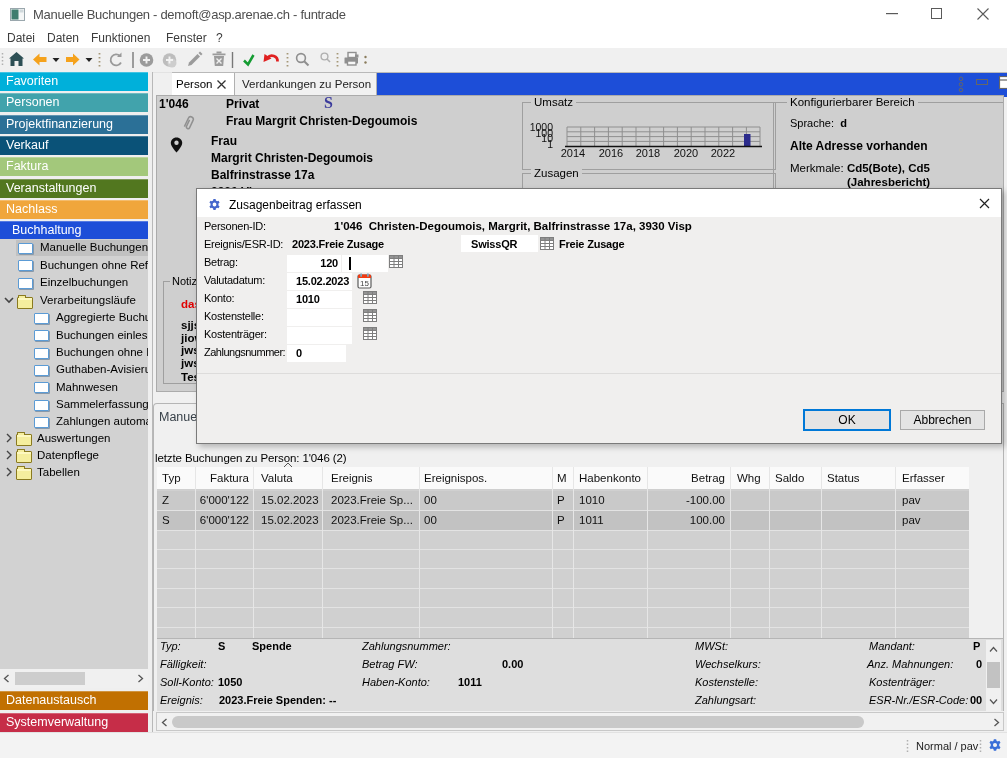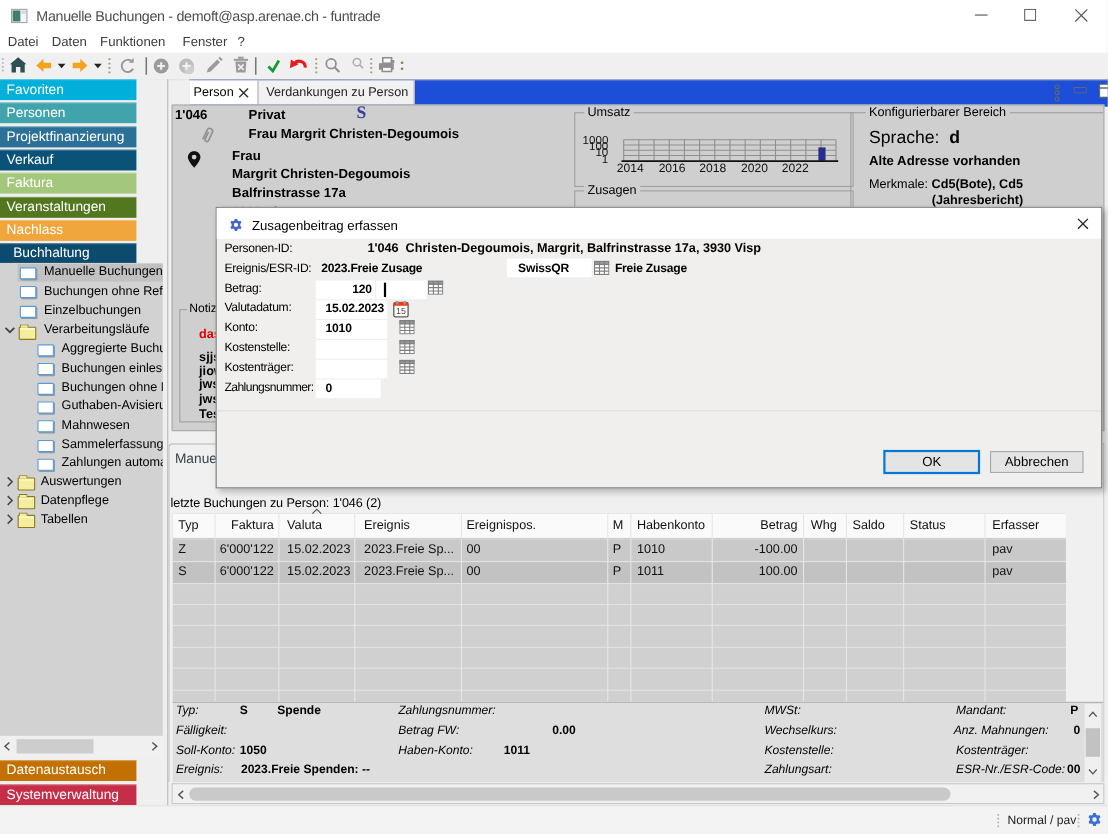--- a/index.html
+++ b/index.html
@@ -11,21 +11,21 @@
   #stage{position:absolute;left:0;top:0;width:1007px;height:758px;background:#f0f0f0;}
   
   #titlebar{left:0;top:0;width:1007px;height:30px;background:#ffffff;}
   #titletext{left:33px;top:7px;font-size:13px;color:#4e4e4e;letter-spacing:-0.3px;}
   
   #menubar{left:0;top:30px;width:1007px;height:18px;background:#ffffff;font-size:12px;color:#3c3c3c;}
   .mitem{position:absolute;top:1px;}
   
   #toolbar{left:0;top:48px;width:1007px;height:24px;background:#f0f0f0;border-bottom:1px solid #e3e3e3;}
   
-  .band{position:absolute;left:0;width:124px;height:19px;color:#fff;font-size:12.5px;line-height:19px;padding-left:6px;box-sizing:border-box;box-shadow:inset 0 1px 0 rgba(255,255,255,.25);}
+  .band{position:absolute;left:0;width:148px;height:19px;color:#fff;font-size:12.5px;line-height:19px;padding-left:6px;box-sizing:border-box;box-shadow:inset 0 1px 0 rgba(255,255,255,.25);}
   #tree{left:0;top:239px;width:148px;height:430px;background:#d2d2d2;font-size:11.5px;color:#000;overflow:hidden;}
   .trow{position:absolute;height:17px;line-height:17px;white-space:nowrap;}
   .cbicon{position:absolute;width:13px;height:9px;background:#fff;border:1.5px solid #5b9bd5;border-radius:1px;box-shadow:1px 1px 0 #8899aa;}
   .folder{position:absolute;width:14px;height:10px;background:#f5ee9e;border:1px solid #8a7a20;border-radius:1px;box-shadow:inset 0 2px 0 #fdf8c0;}
   .folder:before{content:"";position:absolute;left:0;top:-3px;width:6px;height:2px;background:#f5ee9e;border:1px solid #8a7a20;border-bottom:none;border-radius:1px 1px 0 0;}
   
   #divider{left:152px;top:72px;width:1px;height:660px;background:#b8b8b8;}
   #tabbar{left:172px;top:72px;width:848px;height:25px;background:#1d4ed8;border:1px solid #b9b9b9;border-bottom:none;box-sizing:border-box;}
   #personpanel{left:156px;top:95px;width:848px;height:297px;background:#cfcfcf;border:1px solid #ababab;box-sizing:border-box;overflow:hidden;}
   
@@ -133,21 +133,21 @@
 
   <div id="sidebar" class="abs" style="left:0;top:72px;width:152px;height:660px;background:#efefef;"></div>
   <div id="bands">
     <div class="band" style="top:72px;background:#00b0da;">Favoriten</div>
     <div class="band" style="top:93px;background:#41a3ac;">Personen</div>
     <div class="band" style="top:115px;background:#2b7097;">Projektfinanzierung</div>
     <div class="band" style="top:136px;background:#0a5278;">Verkauf</div>
     <div class="band" style="top:157px;background:#a3c87b;">Faktura</div>
     <div class="band" style="top:179px;background:#52771f;">Veranstaltungen</div>
     <div class="band" style="top:200px;background:#f0a63c;">Nachlass</div>
-    <div class="band" style="top:221px;background:#0c4a6e;padding-left:12px;">Buchhaltung</div>
+    <div class="band" style="top:221px;background:#1d4ed8;padding-left:12px;">Buchhaltung</div>
     <div class="band" style="top:691px;background:#c17001;">Datenaustausch</div>
     <div class="band" style="top:713px;background:#c62d48;">Systemverwaltung</div>
   </div>
   <div id="tree" class="abs">
     <div class="trow" style="left:16px;top:1px;width:132px;height:16px;background:#c1c1c1;"></div>
     <div class="cbicon" style="left:18px;top:4px;"></div>
     <div class="trow" style="left:40px;top:0px;">Manuelle Buchungen</div>
     <div class="cbicon" style="left:18px;top:21px;"></div>
     <div class="trow" style="left:40px;top:18px;">Buchungen ohne Refe</div>
     <div class="cbicon" style="left:18px;top:39px;"></div>
@@ -275,21 +275,21 @@
         <text x="163" y="50.5">2020</text>
         <text x="200" y="50.5">2022</text>
       </g>
     </svg>
 
     <div class="abs" style="left:365px;top:77px;width:252px;height:130px;border:1px solid #9f9f9f;"></div>
     <div class="abs" style="left:374px;top:71px;background:#cfcfcf;padding:0 3px;font-size:11.5px;">Zusagen</div>
 
     <div class="abs" style="left:616px;top:6px;width:240px;height:290px;border:1px solid #9f9f9f;border-right:none;"></div>
     <div class="abs" style="left:630px;top:0px;background:#cfcfcf;padding:0 3px;font-size:11.5px;">Konfigurierbarer Bereich</div>
-    <div class="abs" style="left:633px;top:21px;font-size:16px;">Sprache:&nbsp; <b>d</b></div>
+    <div class="abs" style="left:633px;top:21px;font-size:11px;">Sprache:&nbsp; <b>d</b></div>
     <div class="abs b" style="left:633px;top:43px;font-size:12px;">Alte Adresse vorhanden</div>
     <div class="abs" style="left:633px;top:66px;font-size:11.5px;">Merkmale: <b>Cd5(Bote), Cd5</b></div>
     <div class="abs b" style="left:690px;top:80px;font-size:11.5px;">(Jahresbericht)</div>
 
     <div class="abs" style="left:6px;top:185px;width:150px;height:101px;border:1px solid #9f9f9f;"></div>
     <div class="abs" style="left:13px;top:179px;background:#cfcfcf;padding:0 2px;font-size:11px;">Notizen</div>
     <div class="abs b" style="left:24px;top:202px;font-size:11.5px;color:#e00000;">das ist ein Test</div>
     <div class="abs b" style="left:24px;top:223px;font-size:11.5px;line-height:12.6px;">sjjs wjs jwsj<br>jiowsjio<br>jwsjiowjjw<br>jwsjwjs</div>
     <div class="abs b" style="left:24px;top:275px;font-size:11.5px;">Testt</div>
   </div>

